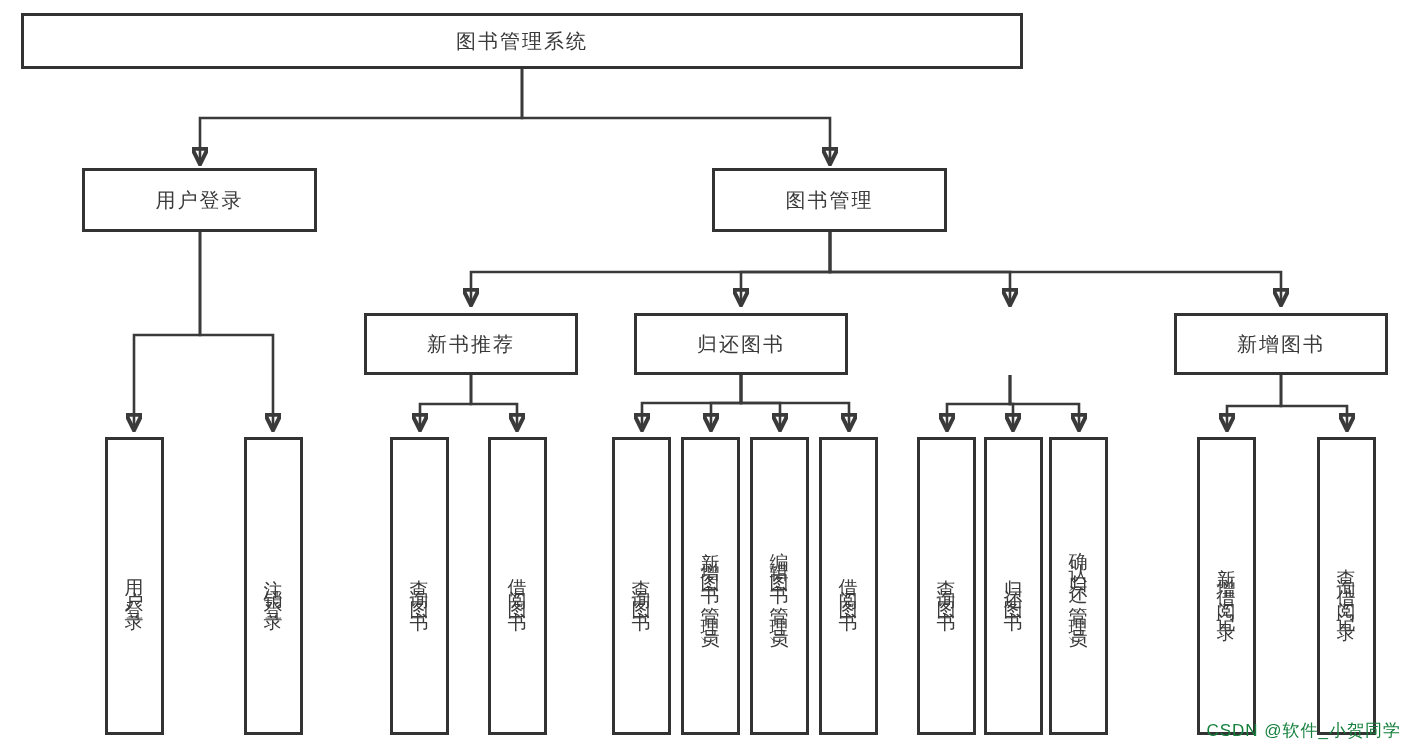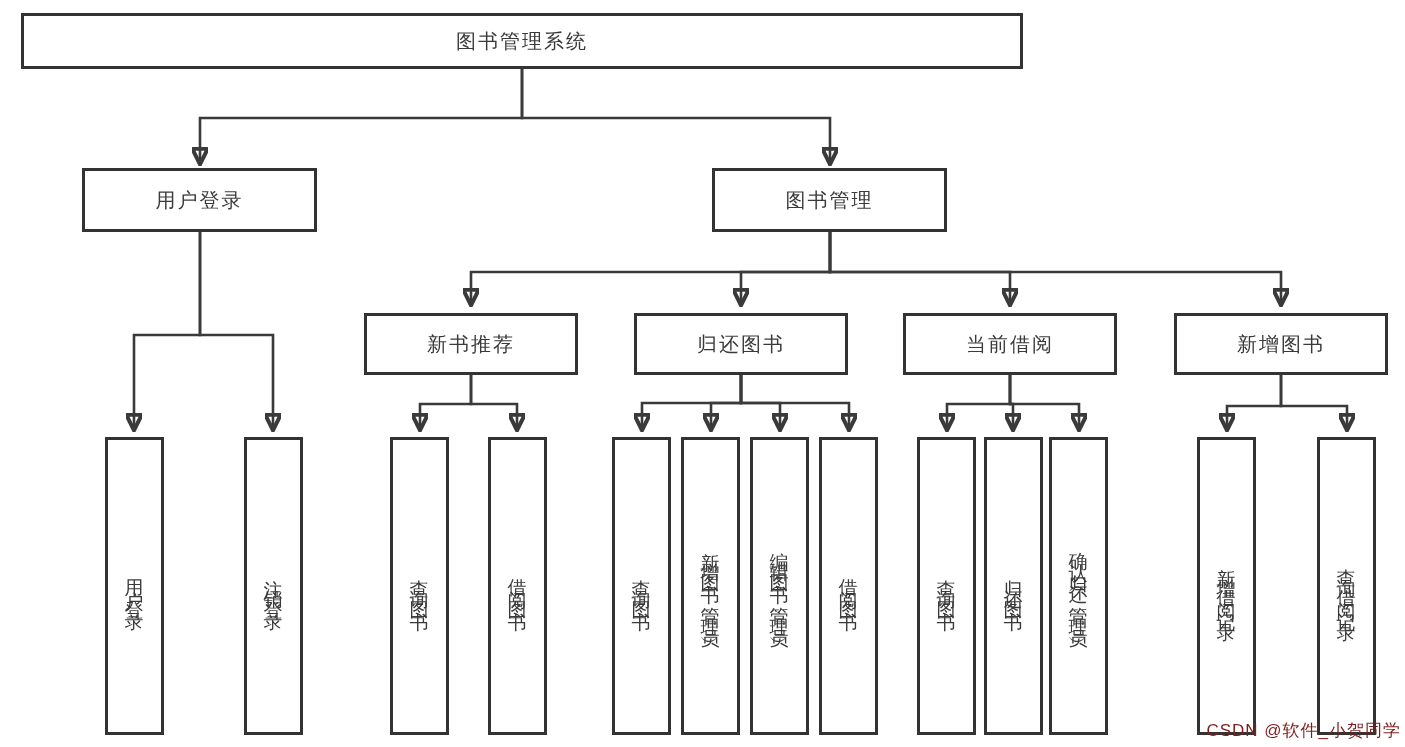--- a/index.html
+++ b/index.html
@@ -29,21 +29,21 @@
   .l3.c2 { left: 903px; }
   .l3.c3 { left: 1174px; }
   .leaf { top: 437px; width: 59px; height: 298px; }
   .leaf > span {
     writing-mode: vertical-rl; text-orientation: mixed;
     font-size: 19px; line-height: 1; letter-spacing: 11px;
     color: #3a3a3a; white-space: nowrap;
   }
   .watermark {
     position: absolute; right: 4px; bottom: 5px;
-    font-size: 17px; letter-spacing: 1px; color: #7f1d1d; z-index: 5;
+    font-size: 17px; letter-spacing: 1px; color: #15803d; z-index: 5;
   }
 </style>
 </head>
 <body>
 
 <div class="canvas">
 
   <svg class="wires" viewBox="0 0 1405 747" xmlns="http://www.w3.org/2000/svg">
     <defs>
       <marker id="arr" viewBox="0 0 10 10" refX="8.5" refY="5" markerWidth="7.6" markerHeight="6" orient="auto" markerUnits="strokeWidth">
@@ -78,21 +78,20 @@
     <path d="M1281 375 V406 H1347 V428" marker-end="url(#arr)"></path>
   </svg>
 
   <div class="box root hlabel">图书管理系统</div>
 
   <div class="box l2 user-login hlabel">用户登录</div>
   <div class="box l3 c0 hlabel">新书推荐</div>
 
   <div class="box l2 book-mgmt hlabel">图书管理</div>
   <div class="box l3 c1 hlabel">归还图书</div>
-  <div class="box l3 c2 hlabel">当前借阅</div>
   <div class="box l3 c3 hlabel">新增图书</div>
 
   <div class="box leaf" style="left:105px">
     <span>用户登录</span>
   </div>
   <div class="box leaf" style="left:244px">
     <span>注销登录</span>
   </div>
 
   <div class="box leaf" style="left:390px">

